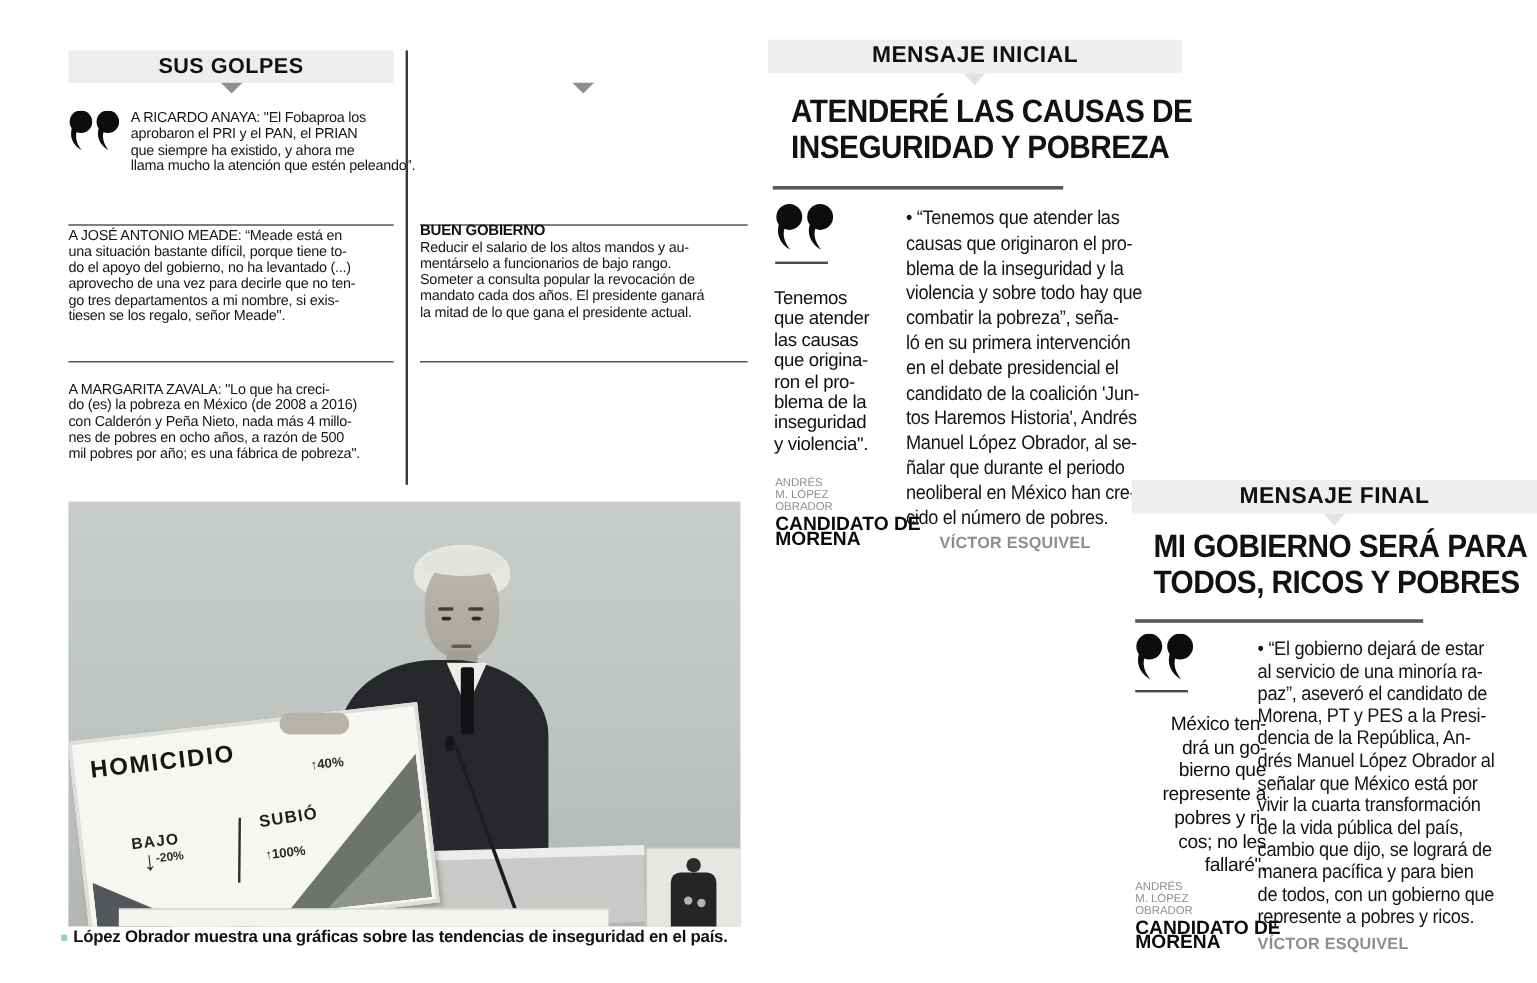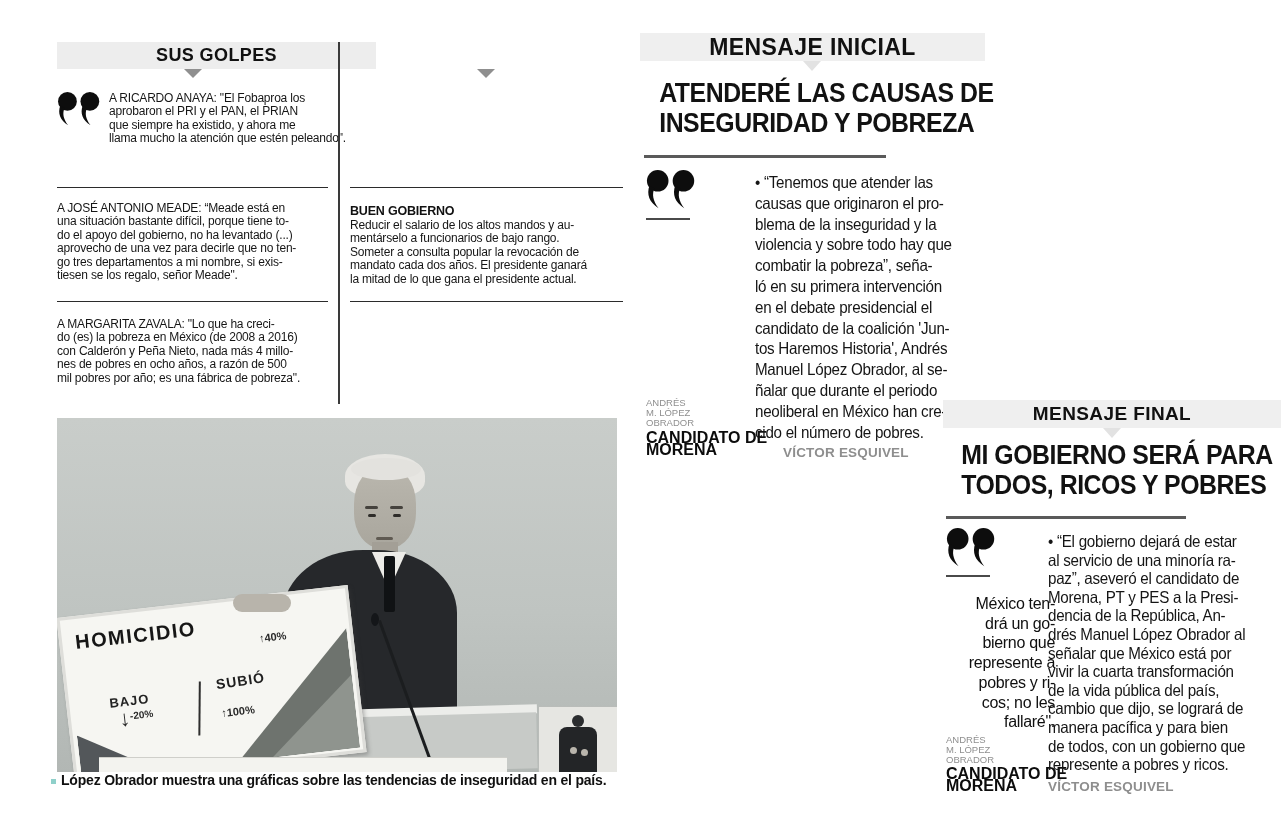--- a/index.html
+++ b/index.html
@@ -98,38 +98,38 @@
   <symbol id="qm" viewBox="0 0 60 47">
     <circle cx="14" cy="13" r="13"></circle>
     <path d="M4 19 C 0.5 29, 3.5 39, 15 46 C 8 37, 7 29, 10 22 Z"></path>
     <circle cx="45" cy="13" r="13"></circle>
     <path d="M35 19 C 31.5 29, 34.5 39, 46 46 C 39 37, 38 29, 41 22 Z"></path>
   </symbol>
 </svg>
 
 <div id="page">
 
-  <div class="abs banner" style="left:57px;top:42px;width:319px;height:27px;line-height:27px;font-size:18px;">SUS GOLPES</div>
+  <div class="abs banner" style="left:57px;top:42px;width:271px;height:27px;line-height:27px;font-size:18px;">SUS GOLPES</div>
   <div class="abs tri dark" style="left:184px;top:69px;"></div>
 
   <div class="abs" style="left:57px;top:92px;width:280px;">
     <span class="qicon" style="float:left;width:46px;height:42px;margin-right:6px;">
       <svg width="44" height="34" viewBox="0 0 60 47" class="qicon">
           <use href="#qm"></use>
         </svg>
     </span>
     <div class="smalltext pre">A RICARDO ANAYA: "El Fobaproa los
 aprobaron el PRI y el PAN, el PRIAN
 que siempre ha existido, y ahora me
 llama mucho la atención que estén peleando".</div>
   </div>
 
   <div class="abs sep" style="left:57px;top:187px;width:271px;"></div>
 
-  <div class="abs smalltext pre" style="left:57px;top:202px;width:280px;">A JOSÉ ANTONIO MEADE: “Meade está en
+  <div class="abs smalltext pre" style="left:57px;top:190px;width:280px;">A JOSÉ ANTONIO MEADE: “Meade está en
 una situación bastante difícil, porque tiene to-
 do el apoyo del gobierno, no ha levantado (...)
 aprovecho de una vez para decirle que no ten-
 go tres departamentos a mi nombre, si exis-
 tiesen se los regalo, señor Meade".</div>
 
   <div class="abs sep" style="left:57px;top:301px;width:271px;"></div>
 
   <div class="abs smalltext pre" style="left:57px;top:318px;width:280px;">A MARGARITA ZAVALA: "Lo que ha creci-
 do (es) la pobreza en México (de 2008 a 2016)
@@ -137,21 +137,21 @@
 nes de pobres en ocho años, a razón de 500
 mil pobres por año; es una fábrica de pobreza".</div>
 
   <div class="abs vrule" style="left:338px;top:42px;height:362px;"></div>
 
   <div class="abs tri dark" style="left:477px;top:69px;"></div>
 
 
   <div class="abs sep" style="left:350px;top:187px;width:273px;"></div>
 
-  <div class="abs" style="left:350px;top:204px;width:280px;">
+  <div class="abs" style="left:350px;top:185px;width:280px;">
     <div class="phead">BUEN GOBIERNO</div>
     <div class="smalltext pre">Reducir el salario de los altos mandos y au-
 mentárselo a funcionarios de bajo rango.
 Someter a consulta popular la revocación de
 mandato cada dos años. El presidente ganará
 la mitad de lo que gana el presidente actual.</div>
   </div>
 
   <div class="abs sep" style="left:350px;top:301px;width:273px;"></div>
 
@@ -200,33 +200,41 @@
       <div class="abs in-head"></div>
       <div class="abs in-body"></div>
       <div class="abs in-hand" style="left:31px;top:40px;"></div>
       <div class="abs in-hand" style="left:42px;top:42px;"></div>
     </div>
   </div>
 
   <div class="abs cap-bullet" style="left:51px;top:779px;"></div>
   <div class="abs caption" style="left:61px;top:772px;width:600px;">López Obrador muestra una gráficas sobre las tendencias de inseguridad en el país.</div>
 
-  <div class="abs banner light" style="left:640px;top:33px;width:345px;height:28px;line-height:28px;font-size:23px;z-index:5;">MENSAJE INICIAL</div>
+  <div class="abs banner light" style="left:640px;top:33px;width:345px;height:28px;line-height:28px;font-size:19px;z-index:5;">MENSAJE INICIAL</div>
   <div class="abs tri light" style="left:803px;top:61px;z-index:5;"></div>
 
   <div class="abs headline pre" style="left:644px;top:78px;width:380px;">ATENDERÉ LAS CAUSAS DE
 INSEGURIDAD Y POBREZA</div>
   <div class="abs hrule" style="left:644px;top:155px;width:242px;"></div>
 
   <div class="abs" style="left:646px;top:170px;">
     <svg width="50" height="39" viewBox="0 0 60 47" class="qicon">
         <use href="#qm"></use>
       </svg>
   </div>
   <div class="abs pq-rule" style="left:646px;top:218px;"></div>
+  <div class="abs pq-text pre" style="left:645px;top:240px;width:110px;">Tenemos
+que atender
+las causas
+que origina-
+ron el pro-
+blema de la
+inseguridad
+y violencia".</div>
   <div class="abs pq-author pre" style="left:646px;top:398px;">ANDRÉS
 M. LÓPEZ
 OBRADOR</div>
   <div class="abs pq-role pre" style="left:646px;top:432px;">CANDIDATO DE
 MORENA</div>
 
   <div class="abs body-text pre cx" style="left:755px;top:172px;width:258px;">• “Tenemos que atender las
 causas que originaron el pro-
 blema de la inseguridad y la
 violencia y sobre todo hay que

